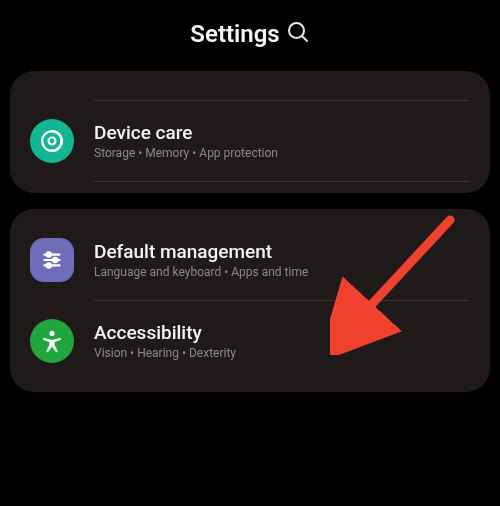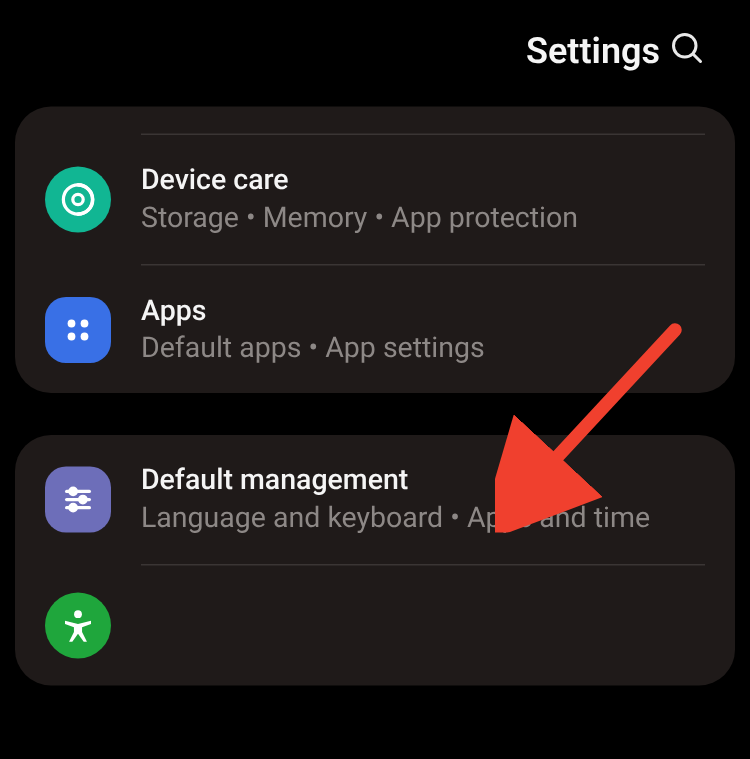--- a/index.html
+++ b/index.html
@@ -8,43 +8,43 @@
       height: 506px;
       background: #000;
       font-family: -apple-system, BlinkMacSystemFont, "Segoe UI", Roboto, sans-serif;
       color: #fff;
       overflow: hidden;
       position: relative;
     }
     .header {
       display: flex;
       align-items: center;
-      justify-content: flex-end;
+      justify-content: center;
       padding: 14px 24px 18px 30px;
     }
     .header-title {
       font-size: 24px;
       font-weight: 600;
       color: #f5f5f5;
     }
     .search-btn {
       background: none;
       border: none;
       cursor: pointer;
       padding: 6px;
       display: flex;
       align-items: center;
       justify-content: center;
     }
     .search-btn svg { width: 24px; height: 24px; }
     .card {
       background: #1f1a19;
-      margin: 0 10px 28px 10px;
+      margin: 0 10px 16px 10px;
       border-radius: 24px;
-      padding: 0 0;
+      padding: 11px 0;
       overflow: hidden;
     }
     .card-top-divider {
       height: 1px;
       background: #3a3534;
       margin: 18px 20px 0 84px;
     }
     .row {
       display: flex;
       align-items: center;
@@ -63,21 +63,21 @@
     }
     .icon-wrap svg { width: 26px; height: 26px; }
     .row-text { flex: 1; min-width: 0; }
     .row-title {
       font-size: 19px;
       font-weight: 500;
       color: #f5f5f5;
       margin-bottom: 2px;
     }
     .row-sub {
-      font-size: 19px;
+      font-size: 12px;
       color: #8d8886;
       line-height: 1.3;
     }
     .sep {
       height: 1px;
       background: #3a3534;
       margin: 0 20px 0 84px;
     }
     
     .bg-teal  { background: #11b693; }
@@ -119,34 +119,20 @@
       </svg>
     </div>
     <div class="row-text">
       <div class="row-title">Device care</div>
       <div class="row-sub">Storage  •  Memory  •  App protection</div>
     </div>
   </div>
 
   <div class="sep"></div>
 
-  <div class="row">
-    <div class="icon-wrap bg-blue">
-      <svg viewBox="0 0 24 24" fill="#fff">
-        <circle cx="8" cy="8" r="2.4"></circle>
-        <circle cx="16" cy="8" r="2.4"></circle>
-        <circle cx="8" cy="16" r="2.4"></circle>
-        <circle cx="16" cy="16" r="2.4"></circle>
-      </svg>
-    </div>
-    <div class="row-text">
-      <div class="row-title">Apps</div>
-      <div class="row-sub">Default apps  •  App settings</div>
-    </div>
-  </div>
 </div>
 
 <div class="card">
 
   <div class="row">
     <div class="icon-wrap bg-lav">
       <svg viewBox="0 0 24 24" fill="none" stroke="#fff" stroke-width="2" stroke-linecap="round">
         <line x1="5" y1="7" x2="19" y2="7"></line>
         <line x1="5" y1="12" x2="19" y2="12"></line>
         <line x1="5" y1="17" x2="19" y2="17"></line>
@@ -164,20 +150,22 @@
   <div class="sep"></div>
 
   <div class="row">
     <div class="icon-wrap bg-green">
       <svg viewBox="0 0 24 24" fill="#fff">
         <circle cx="12" cy="5" r="2.4"></circle>
         <path d="M4 9 l8 2 l8 -2 l0 2 l-5.5 2 l0 3 l3 6 l-2 0 l-3.5 -5 l-3.5 5 l-2 0 l3 -6 l0 -3 l-5.5 -2 z"></path>
       </svg>
     </div>
     <div class="row-text">
+      <div class="row-title">Accessibility</div>
+      <div class="row-sub">Vision  •  Hearing  •  Dexterity</div>
     </div>
   </div>
 </div>
 
 <svg class="arrow" width="150" height="150">
   <defs>
     <marker id="ah" markerWidth="9" markerHeight="9" refX="2" refY="4.5" orient="auto">
       <polygon points="0,0 9,4.5 0,9" fill="#f0402e"></polygon>
     </marker>
   </defs>

